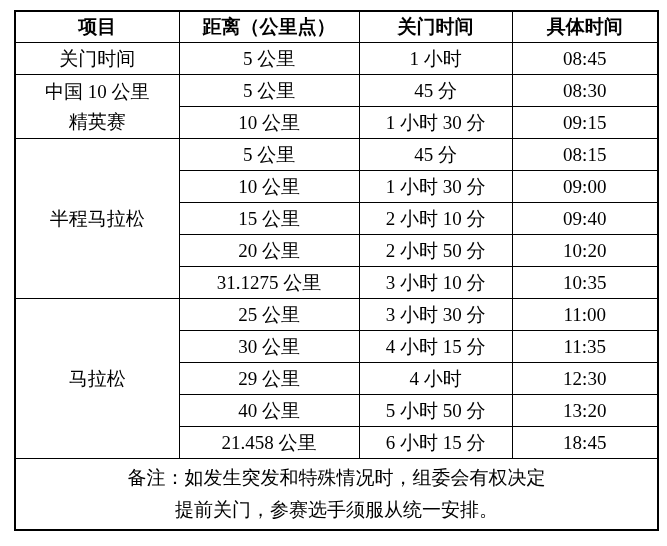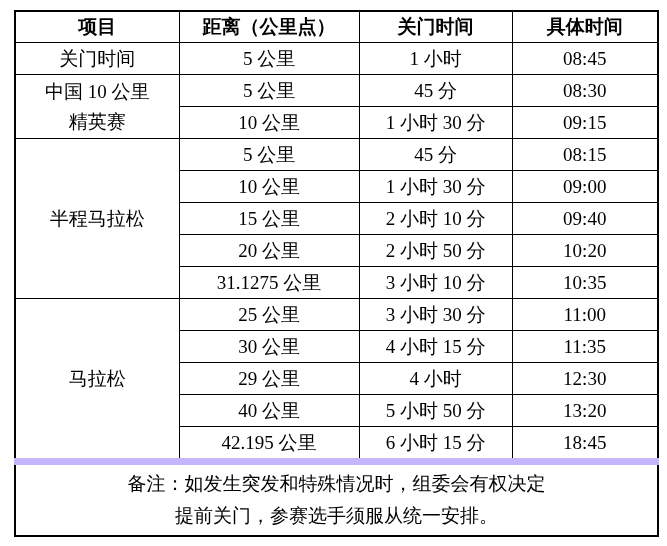--- a/index.html
+++ b/index.html
@@ -37,21 +37,21 @@
     font-weight: bold;
     height: 30px;
   }
   td.group-cell {
     white-space: pre-line;
     line-height: 1.55;
   }
   tr.note-row td {
     height: 70px;
     line-height: 1.7;
-    border-top: 7px solid #c4b5fd;
+    border-top: 1px solid #c4b5fd;
     border-radius: 15px;
   }
   .note-line {
     font-size: 19px;
   }
 </style>
 </head>
 <body>
 
 <table class="schedule">
@@ -129,21 +129,21 @@
         <td>29 公里</td>
         <td>4 小时</td>
         <td>12:30</td>
       </tr>
       <tr>
         <td>40 公里</td>
         <td>5 小时 50 分</td>
         <td>13:20</td>
       </tr>
       <tr>
-        <td>42.195 公里</td>
+        <td>21.458 公里</td>
         <td>6 小时 15 分</td>
         <td>18:45</td>
       </tr>
     </tbody>
   <tbody>
     <tr class="note-row">
       <td colspan="4">
         <div class="note-line">备注：如发生突发和特殊情况时，组委会有权决定</div>
         <div class="note-line">提前关门，参赛选手须服从统一安排。</div>
       </td>

